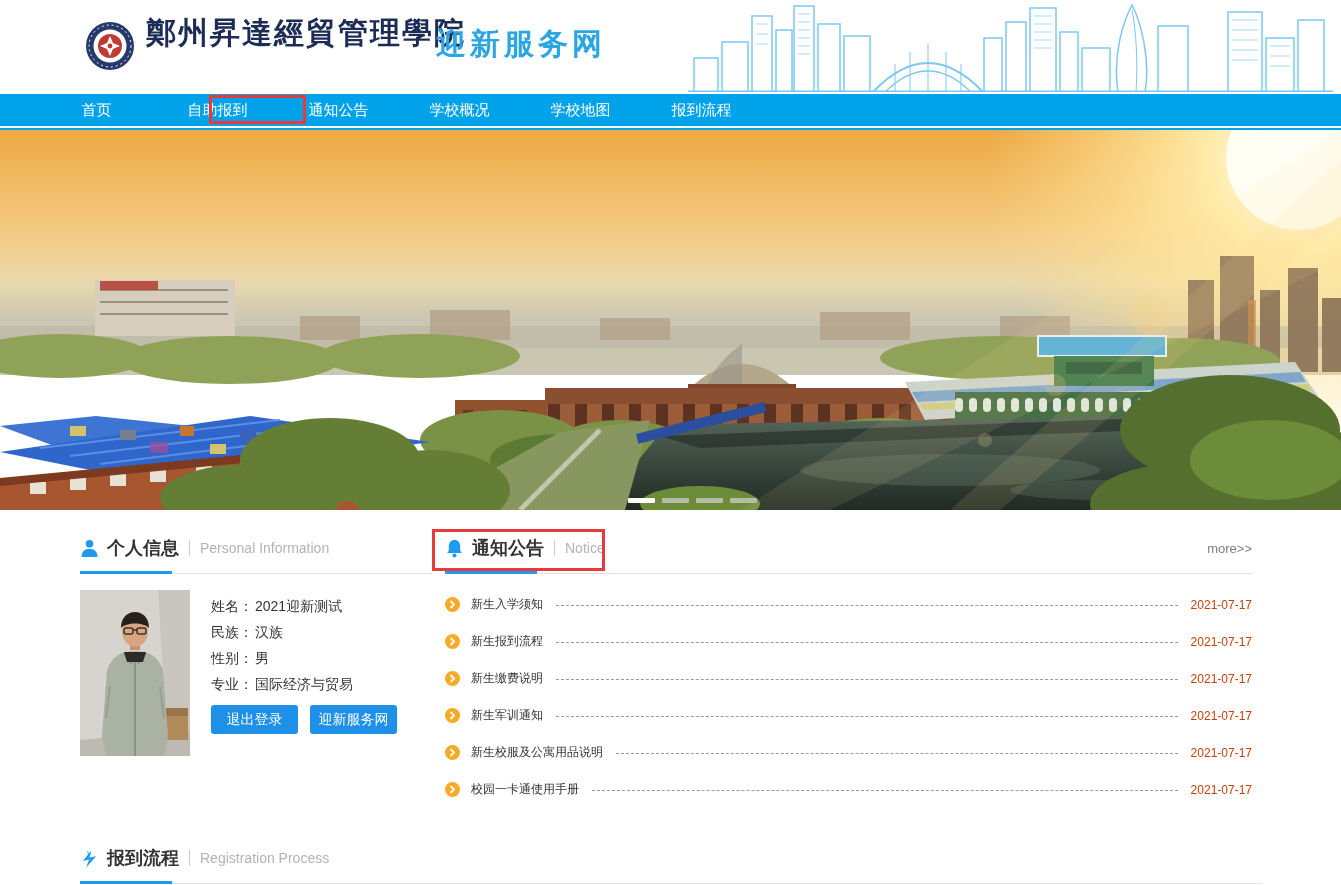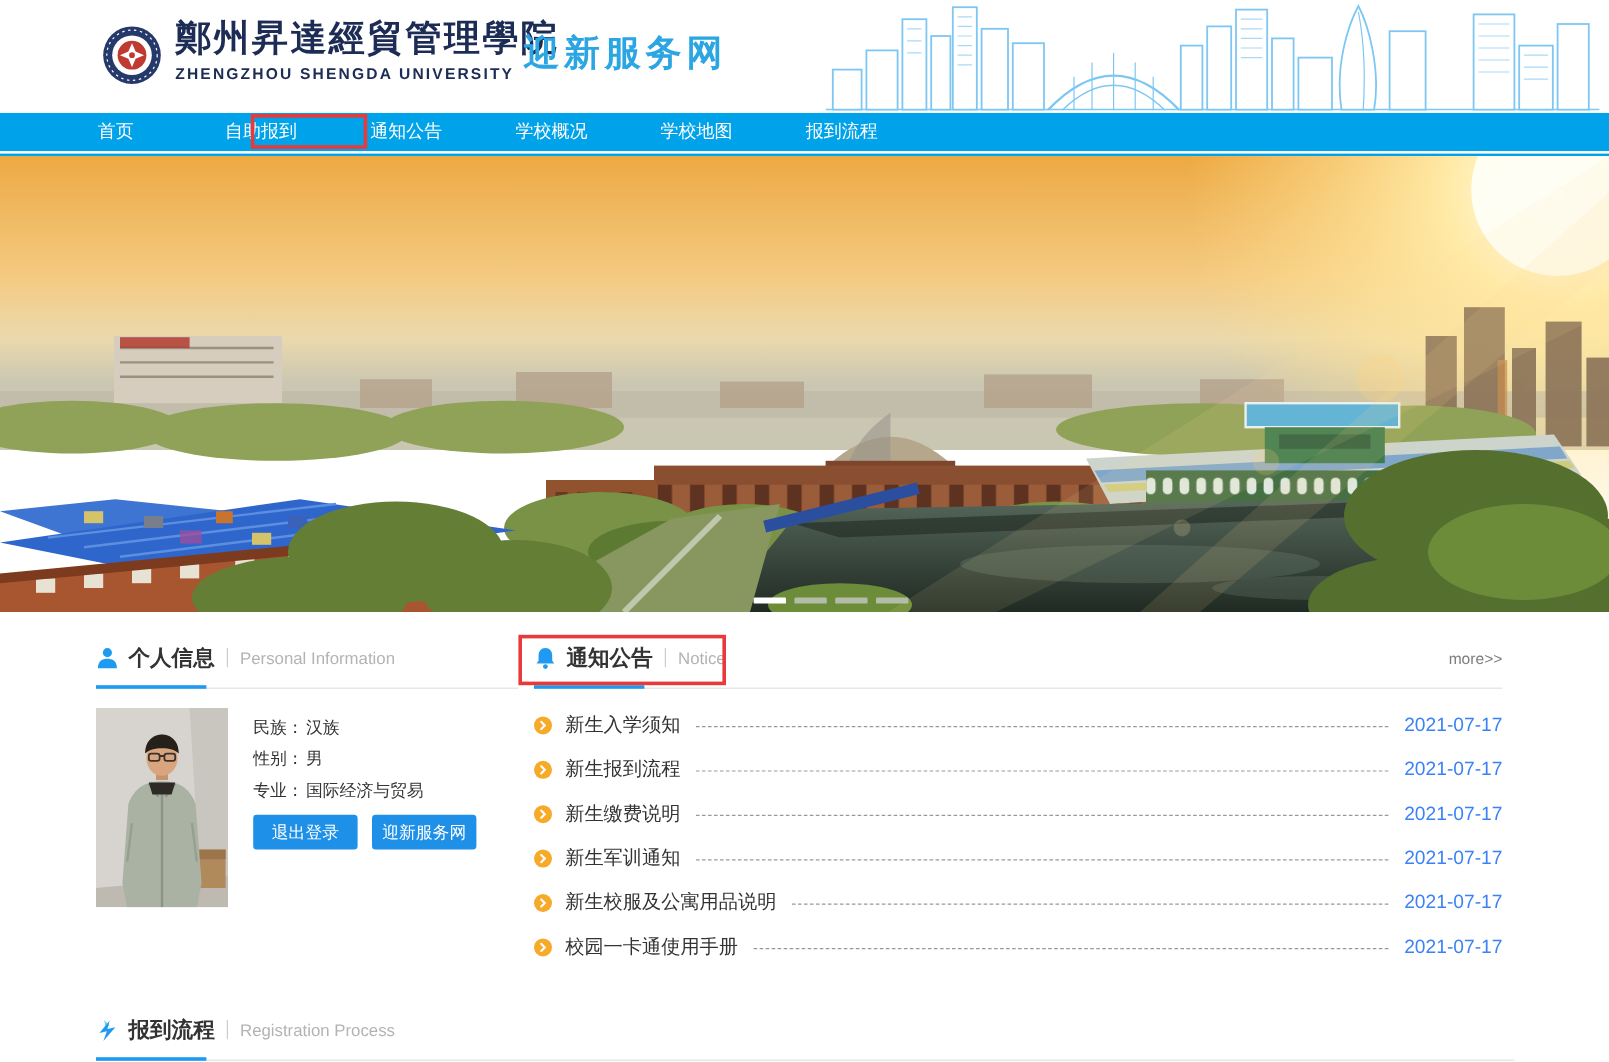--- a/index.html
+++ b/index.html
@@ -65,29 +65,29 @@
   .pd-label { margin-right:2px; }
   .pd-buttons { margin-top:8px; display:flex; gap:12px; }
   .btn {
     min-width:87px; height:29px; padding:0 0; background:#1e90e8; color:#fff;
     font-size:14px; border:none; border-radius:3px; cursor:pointer;
     font-family:"Liberation Sans",sans-serif; line-height:29px; 
   }
 
   
   .notice-list { margin-top:12px; }
-  .notice-row { display:flex; align-items:center; height:37px; font-size:16px; }
+  .notice-row { display:flex; align-items:center; height:37px; font-size:12px; }
   .n-icon {
     width:15px; height:15px; border-radius:50%; background:#f7a928;
     display:flex; align-items:center; justify-content:center; margin-right:11px; flex-shrink:0;
   }
   .n-icon svg { width:9px; height:9px; display:block; }
   .n-title { color:#333; cursor:pointer; white-space:nowrap; }
   .n-leader { flex:1; border-bottom:1px dashed #999; margin:0 13px; position:relative; top:1px; }
-  .n-date { color:#3b82f6; white-space:nowrap; }
+  .n-date { color:#c2410c; white-space:nowrap; }
 
   
   .process-sec { margin:36px 79px 0 80px; }
 
   
   .ann { position:absolute; border:3px solid #e83a3a; pointer-events:none; z-index:50; }
   .ann-nav { left:209px; top:95px; width:97px; height:29px; }
   .ann-notice { left:432px; top:529px; width:173px; height:42px; }
 </style>
 </head>
@@ -99,21 +99,20 @@
       <circle cx="26" cy="27" r="24" fill="#26396b"></circle>
       <circle cx="26" cy="27" r="21" fill="none" stroke="#ffffff" stroke-width="1" stroke-dasharray="2 3"></circle>
       <circle cx="26" cy="27" r="16.5" fill="#ffffff"></circle>
       <circle cx="26" cy="27" r="12" fill="#bf3a30"></circle>
       <path d="M26 17 L29 24 L36 27 L29 30 L26 37 L23 30 L16 27 L23 24 Z" fill="#ffffff"></path>
       <circle cx="26" cy="27" r="2.4" fill="#bf3a30"></circle>
     </svg>
   </div>
   <div class="uni-block">
     <div class="uni-zh">鄭州昇達經貿管理學院</div>
-    <div class="uni-en">ZHENGZHOU SHENGDA UNIVERSITY</div>
   </div>
   <div class="site-title">迎新服务网</div>
   <svg class="skyline" viewBox="0 0 645 92">
     <g fill="#ffffff" stroke="#7ec7f3" stroke-width="1.5">
       <rect x="6" y="58" width="24" height="34"></rect>
       <rect x="34" y="42" width="26" height="50"></rect>
       <rect x="64" y="16" width="20" height="76"></rect>
       <rect x="88" y="30" width="16" height="62"></rect>
       <rect x="106" y="6" width="20" height="86"></rect>
       <rect x="130" y="24" width="22" height="68"></rect>
@@ -350,20 +349,21 @@
           <rect x="50" y="52" width="10" height="8" fill="#c8926d"></rect>
           <ellipse cx="55" cy="42" rx="13" ry="14.5" fill="#d9a57f"></ellipse>
           <path d="M41 38 C41 26 49 22 55 22 C61 22 69 26 69 38 C64 32 46 32 41 38 Z" fill="#26201b"></path>
           <rect x="44" y="38" width="9" height="6" rx="2" fill="none" stroke="#3a332c" stroke-width="1.5"></rect>
           <rect x="57" y="38" width="9" height="6" rx="2" fill="none" stroke="#3a332c" stroke-width="1.5"></rect>
           <line x1="53" y1="40" x2="57" y2="40" stroke="#3a332c" stroke-width="1.5"></line>
           <path d="M30 96 L26 128 M80 96 L84 128" stroke="#95a091" stroke-width="2" fill="none"></path>
         </svg>
       </div>
       <div class="pdetails">
+        <div class="pd-row"><span class="pd-label">姓名：</span><span>2021迎新测试</span></div>
         <div class="pd-row"><span class="pd-label">民族：</span><span>汉族</span></div>
         <div class="pd-row"><span class="pd-label">性别：</span><span>男</span></div>
         <div class="pd-row"><span class="pd-label">专业：</span><span>国际经济与贸易</span></div>
         <div class="pd-buttons">
           <button class="btn">退出登录</button>
           <button class="btn">迎新服务网</button>
         </div>
       </div>
     </div>
   </div>

